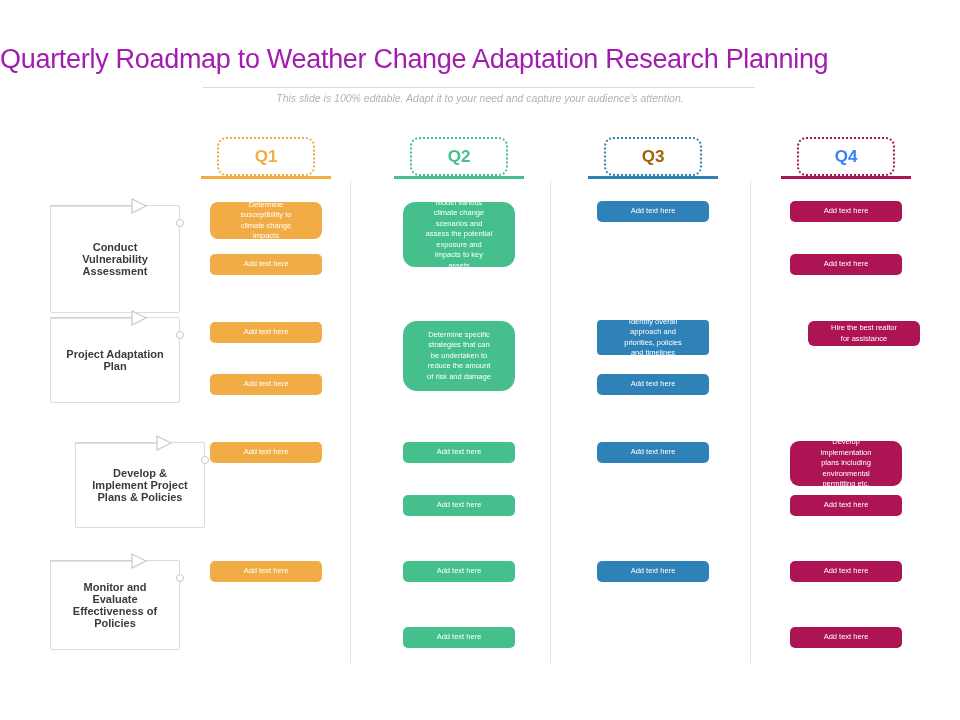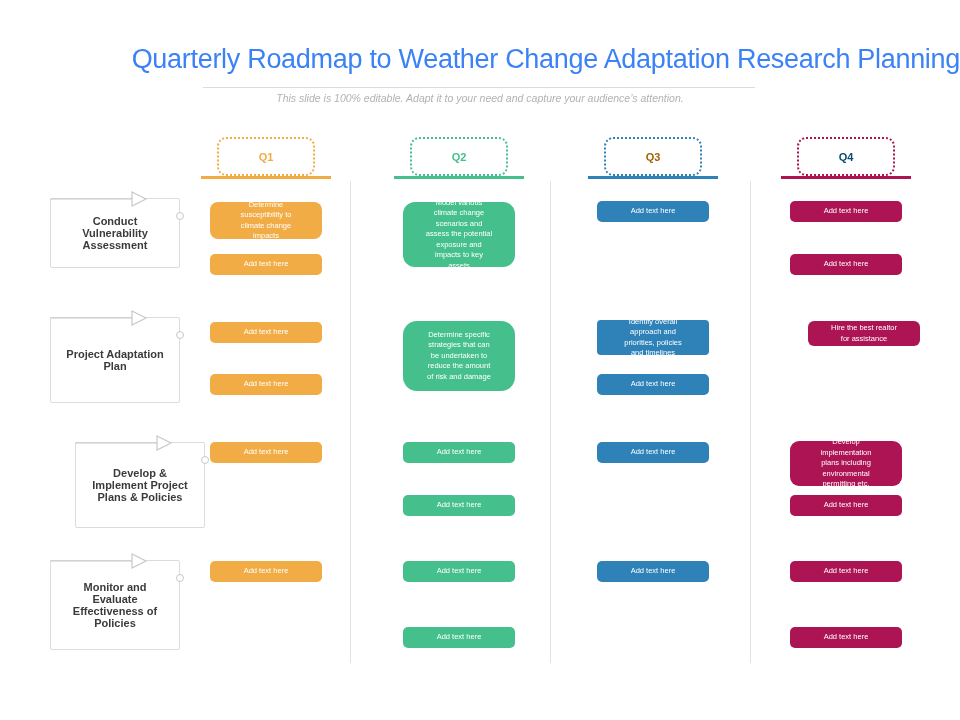--- a/index.html
+++ b/index.html
@@ -2,35 +2,35 @@
 <html><head>
 <meta charset="utf-8">
 <style>
   * { margin:0; padding:0; box-sizing:border-box; }
   html,body { background:#fff; }
   .slide {
     position:relative; width:960px; height:720px; background:#ffffff;
     font-family:"Liberation Sans", sans-serif; overflow:hidden;
   }
   .title {
-    position:absolute; top:44px; left:0; width:960px; text-align:right;
-    font-size:27px; font-weight:400; color:#3b82f6; letter-spacing:-0.3px;
+    position:absolute; top:44px; left:0; width:960px; text-align:left;
+    font-size:27px; font-weight:400; color:#a21caf; letter-spacing:-0.3px;
   }
   .title-divider {
     position:absolute; top:87px; left:203px; width:552px; height:1px; background:#dcdcdc;
   }
   .subtitle {
     position:absolute; top:92px; left:200px; width:560px; text-align:center;
     font-size:10.5px; font-style:italic; color:#b2b2b2;
   }
   .qhead {
     position:absolute; top:137px; width:98px; height:39px;
     border:2px dotted #999; border-radius:9px; background:#fff;
     display:flex; align-items:center; justify-content:center;
-    font-size:11px; font-weight:bold;
+    font-size:17px; font-weight:bold;
   }
   .qline { position:absolute; top:176px; width:130px; height:3px; }
   .vsep { position:absolute; top:181px; width:1px; height:482px; background:#e2e2e2; }
   .phase {
     position:absolute; left:50px; width:130px;
     border:1px solid #dcdcdc; border-radius:2px; background:#fff;
     display:flex; align-items:center; justify-content:center; text-align:center;
     font-size:11px; font-weight:bold; color:#3b3b3b; padding:4px 10px;
   }
   .phase .arrow { position:absolute; top:-9px; left:-1px; }
@@ -49,32 +49,32 @@
 
 <div class="slide">
 
   <div class="title">Quarterly Roadmap to Weather Change Adaptation Research Planning</div>
   <div class="title-divider"></div>
   <div class="subtitle">This slide is 100% editable. Adapt it to your need and capture your audience’s attention.</div>
 
   <div class="qhead" style="left: 217px; color: rgb(242, 172, 69); border-color: rgb(242, 172, 69);">Q1</div>
   <div class="qhead" style="left: 410px; color: rgb(69, 192, 140); border-color: rgb(69, 192, 140);">Q2</div>
   <div class="qhead" style="left: 604px; color: #a16207; border-color: rgb(46, 130, 184);">Q3</div>
-  <div class="qhead" style="left: 797px; color: #0c4a6e; border-color: rgb(172, 20, 84);">Q4</div>
+  <div class="qhead" style="left: 797px; color: #3b82f6; border-color: rgb(172, 20, 84);">Q4</div>
 
   <div class="qline" style="left: 201px; background-color: rgb(242, 172, 69);"></div>
   <div class="qline" style="left: 394px; background-color: rgb(69, 192, 140);"></div>
   <div class="qline" style="left: 588px; background-color: rgb(46, 130, 184);"></div>
   <div class="qline" style="left: 781px; background-color: rgb(172, 20, 84);"></div>
 
   <div class="vsep" style="left:350px;"></div>
   <div class="vsep" style="left:550px;"></div>
   <div class="vsep" style="left:750px;"></div>
 
-  <div class="phase" style="top:198px;height:70px;">
+  <div class="phase" style="top:205px;height:108px;">
     <svg class="arrow" width="100" height="18" viewBox="0 0 100 18">
       <path d="M0 9 H82" stroke="#c8c8c8" stroke-width="1.2" fill="none"></path>
       <polygon points="82,2 96,9 82,16" fill="#ffffff" stroke="#c8c8c8" stroke-width="1.2"></polygon>
     </svg>
     <span class="node"></span>
     <span>Conduct Vulnerability Assessment</span>
   </div>
   <div class="phase" style="top:317px;height:86px;">
     <svg class="arrow" width="100" height="18" viewBox="0 0 100 18">
       <path d="M0 9 H82" stroke="#c8c8c8" stroke-width="1.2" fill="none"></path>

